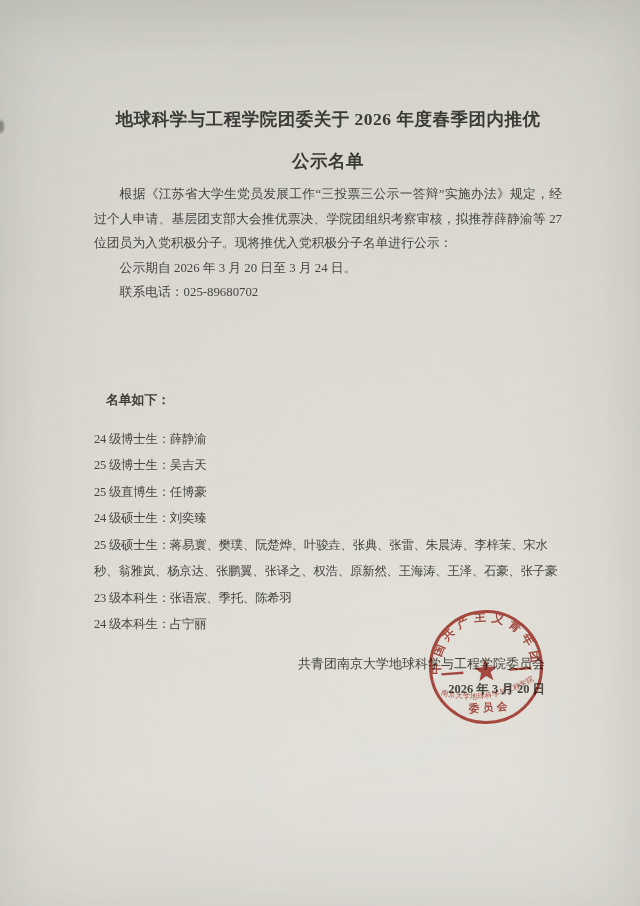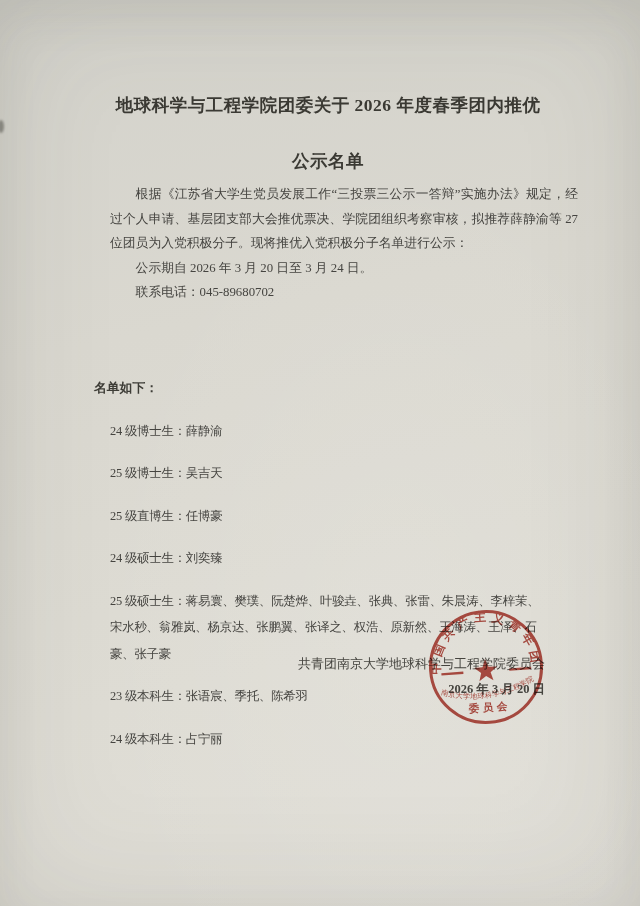--- a/index.html
+++ b/index.html
@@ -21,34 +21,34 @@
   }
   .edge-speck{
     position:absolute;left:-2px;top:120px;width:6px;height:13px;
     background:rgba(70,70,62,.5);border-radius:50%;filter:blur(1px);
   }
   .content{position:absolute;left:94px;top:0;width:468px;}
   .title{
     position:absolute;left:0;width:100%;text-align:center;
     font-weight:bold;color:#3b3a34;letter-spacing:.5px;
   }
-  .title-1{top:92px;font-size:17.5px;line-height:26px;}
+  .title-1{top:106px;font-size:17.5px;line-height:26px;}
   .title-2{top:148px;font-size:17.5px;line-height:26px;}
-  .paras{position:absolute;left:16px;top:182px;width:100%;}
+  .paras{position:absolute;left:0;top:182px;width:100%;}
   .paras p{
     margin:0;font-size:12.8px;line-height:24.6px;text-indent:2em;
     color:#454440;
   }
   .paras p.justified{text-align:justify;}
   .namelist{position:absolute;left:0;top:375px;width:100%;}
   .list-heading{
-    margin:0;font-weight:bold;font-size:12.8px;line-height:26.5px;color:#3e3d37;
+    margin:12px;font-weight:bold;font-size:12.8px;line-height:26.5px;color:#3e3d37;
   }
   .list-row{
-    margin:16px;font-size:12.4px;line-height:26.5px;letter-spacing:-0.2px;color:#454440;font-family:Liberation Serif, serif;
+    margin:0;font-size:12.4px;line-height:26.5px;letter-spacing:-0.2px;color:#454440;font-family:Liberation Serif, serif;
   }
   .sig-line{
     position:absolute;top:655px;right:95px;font-size:13px;line-height:17px;
     color:#45443f;white-space:nowrap;z-index:1;
   }
   .date-line{
     position:absolute;top:681px;right:95px;font-size:12.5px;line-height:17px;
     color:#45443f;white-space:nowrap;z-index:1;font-weight:bold;
   }
   .stamp{
@@ -66,21 +66,21 @@
   <div class="edge-speck"></div>
 
   <div class="content">
 
     <div class="title title-1">地球科学与工程学院团委关于 2026 年度春季团内推优</div>
     <div class="title title-2">公示名单</div>
 
     <div class="paras">
       <p class="justified">根据《江苏省大学生党员发展工作“三投票三公示一答辩”实施办法》规定，经过个人申请、基层团支部大会推优票决、学院团组织考察审核，拟推荐薛静渝等 27 位团员为入党积极分子。现将推优入党积极分子名单进行公示：</p>
       <p>公示期自 2026 年 3 月 20 日至 3 月 24 日。</p>
-      <p>联系电话：045-89680702</p>
+      <p>联系电话：025-89680702</p>
     </div>
 
     <div class="namelist">
       <p class="list-heading">名单如下：</p>
 
       <p class="list-row"><span>24 级博士生：</span><span>薛静渝</span></p>
 
       <p class="list-row"><span>25 级博士生：</span><span>吴吉天</span></p>
 
       <p class="list-row"><span>25 级直博生：</span><span>任博豪</span></p>

